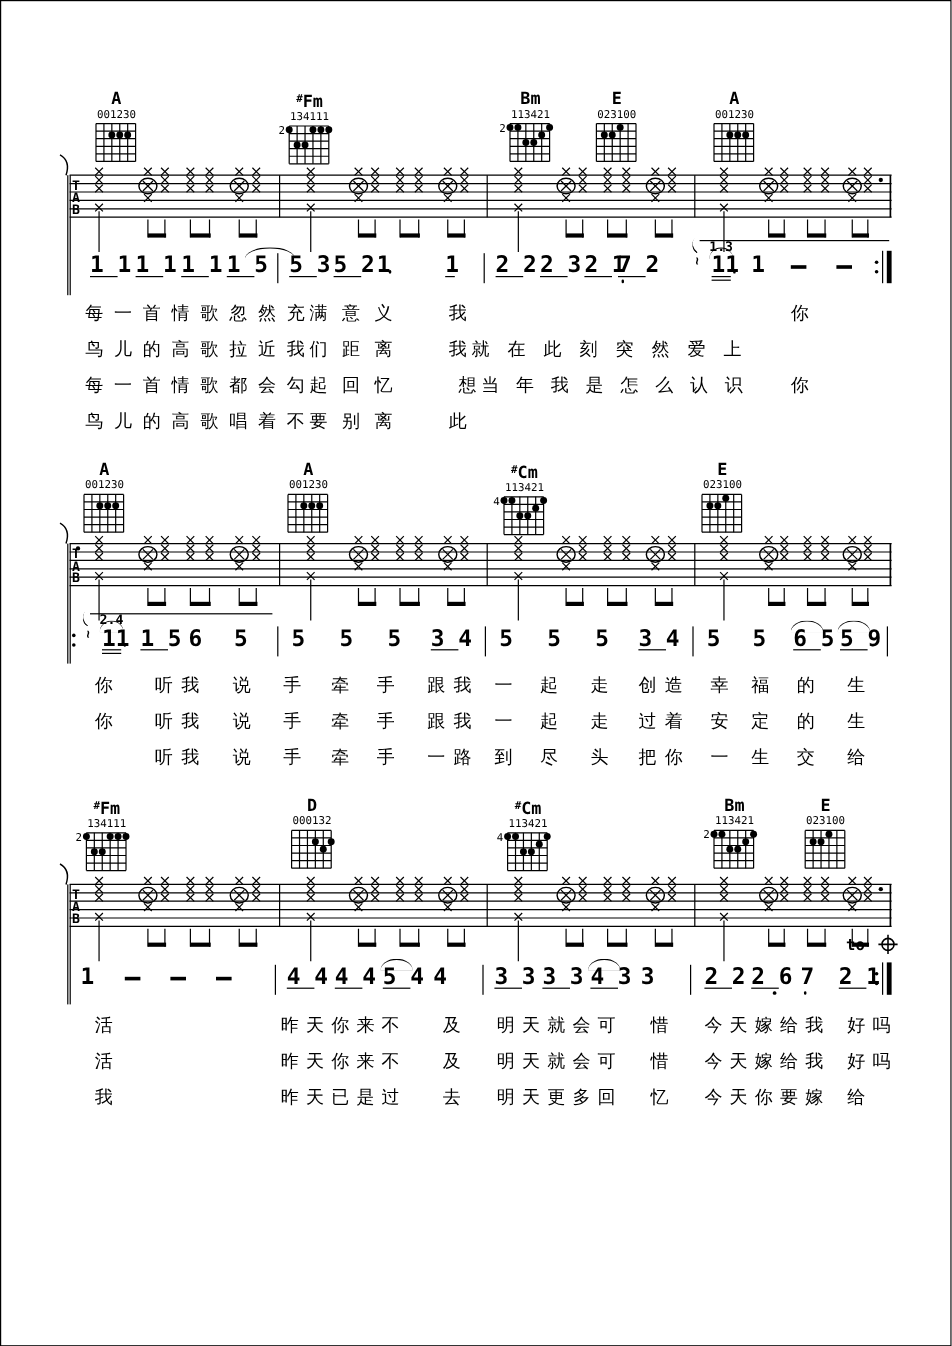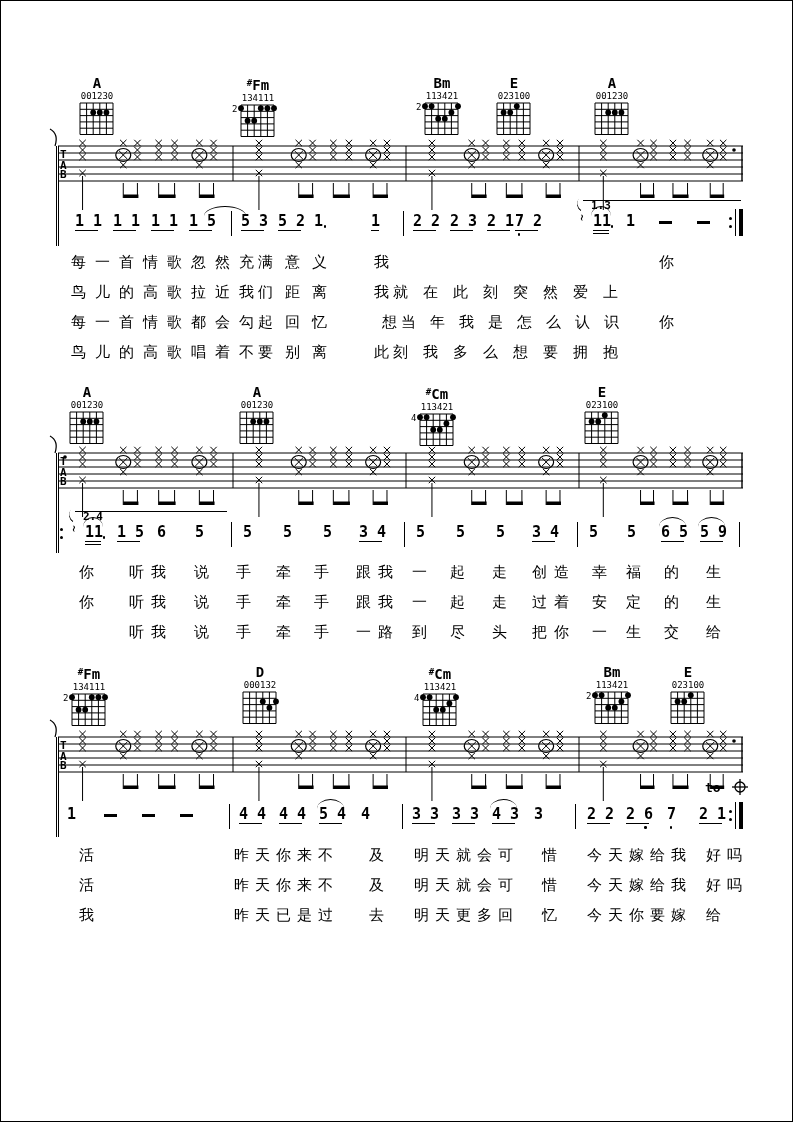--- a/index.html
+++ b/index.html
@@ -6,21 +6,21 @@
   #page{position:relative;width:793px;height:1122px;background:#fff;border:1px solid #000;
         box-sizing:border-box;overflow:hidden;font-family:"DejaVu Sans Mono",monospace;color:#000;}
   
   .chord{position:absolute;width:70px;text-align:center;}
   .cname{font-family:"DejaVu Sans Mono",monospace;font-weight:bold;font-size:14px;line-height:13px;}
   .cname sup{font-size:9px;vertical-align:4px;}
   .cfing{font-family:"DejaVu Sans Mono",monospace;font-size:9px;letter-spacing:0px;line-height:10px;margin-top:1px;}
   
   .mrow{position:absolute;height:30px;}
   .mtok{position:absolute;top:0;}
-  .num{font-family:"DejaVu Sans Mono",monospace;font-weight:bold;font-size:15px;line-height:15px;white-space:pre;}
+  .num{font-family:"DejaVu Sans Mono",monospace;font-weight:bold;font-size:19px;line-height:15px;white-space:pre;}
   .ul{height:1.3px;background:#000;margin-top:1px;}
   .ul2{height:1.3px;background:#000;margin-top:1.5px;}
   .dotafter{position:absolute;width:2.5px;height:2.5px;background:#000;border-radius:50%;}
   .lowdot{position:absolute;width:2.5px;height:2.5px;background:#000;border-radius:50%;}
   .mbar{position:absolute;width:1px;height:25px;background:#000;top:-3px;}
   .mdash{position:absolute;width:13px;height:2.5px;background:#000;top:7px;}
   .arc{position:absolute;height:9px;border-top:1.3px solid #000;
        border-radius:50% 50% 0 0 / 100% 100% 0 0;}
   .vline{position:absolute;border-top:1.2px solid #000;height:4px;top:-14px;}
   .vlabel{position:absolute;top:-27px;font-family:"DejaVu Sans Mono",monospace;font-weight:bold;font-size:11px;margin-top:12px;}
@@ -488,21 +488,20 @@
       <div class="ltok" style="left: 70px; letter-spacing: 9px;">每一首情歌都会勾</div>
       <div class="ltok" style="left: 257px; letter-spacing: 12px;">起回忆</div>
       <div class="ltok" style="left: 381px;">想</div>
       <div class="ltok" style="left: 400px; letter-spacing: 14px;">当年我是怎么认识</div>
       <div class="ltok" style="left: 658px;">你</div>
     </div>
     <div class="lrow" style="left: 0px; top: 342px; width: 793px;">
       <div class="ltok" style="left: 70px; letter-spacing: 9px;">鸟儿的高歌唱着不</div>
       <div class="ltok" style="left: 257px; letter-spacing: 12px;">要别离</div>
       <div class="ltok" style="left: 373px;">此</div>
-      <div class="ltok" style="left: 392px; letter-spacing: 15px;">刻我多么想要拥抱</div>
     </div>
     <div class="chord" style="left: 51px; top: 385px;">
       <div class="cname">A</div>
       <div class="cfing">001230</div>
       <svg width="70" height="40" style="display: block; margin: 0px auto;">
         <line x1="18" y1="2" x2="18" y2="33.5" stroke="#000000" stroke-width="1"></line>
         <line x1="18" y1="2" x2="51" y2="2" stroke="#000000" stroke-width="1"></line>
         <line x1="24.6" y1="2" x2="24.6" y2="33.5" stroke="#000000" stroke-width="1"></line>
         <line x1="18" y1="8.3" x2="51" y2="8.3" stroke="#000000" stroke-width="1"></line>
         <line x1="31.2" y1="2" x2="31.2" y2="33.5" stroke="#000000" stroke-width="1"></line>

